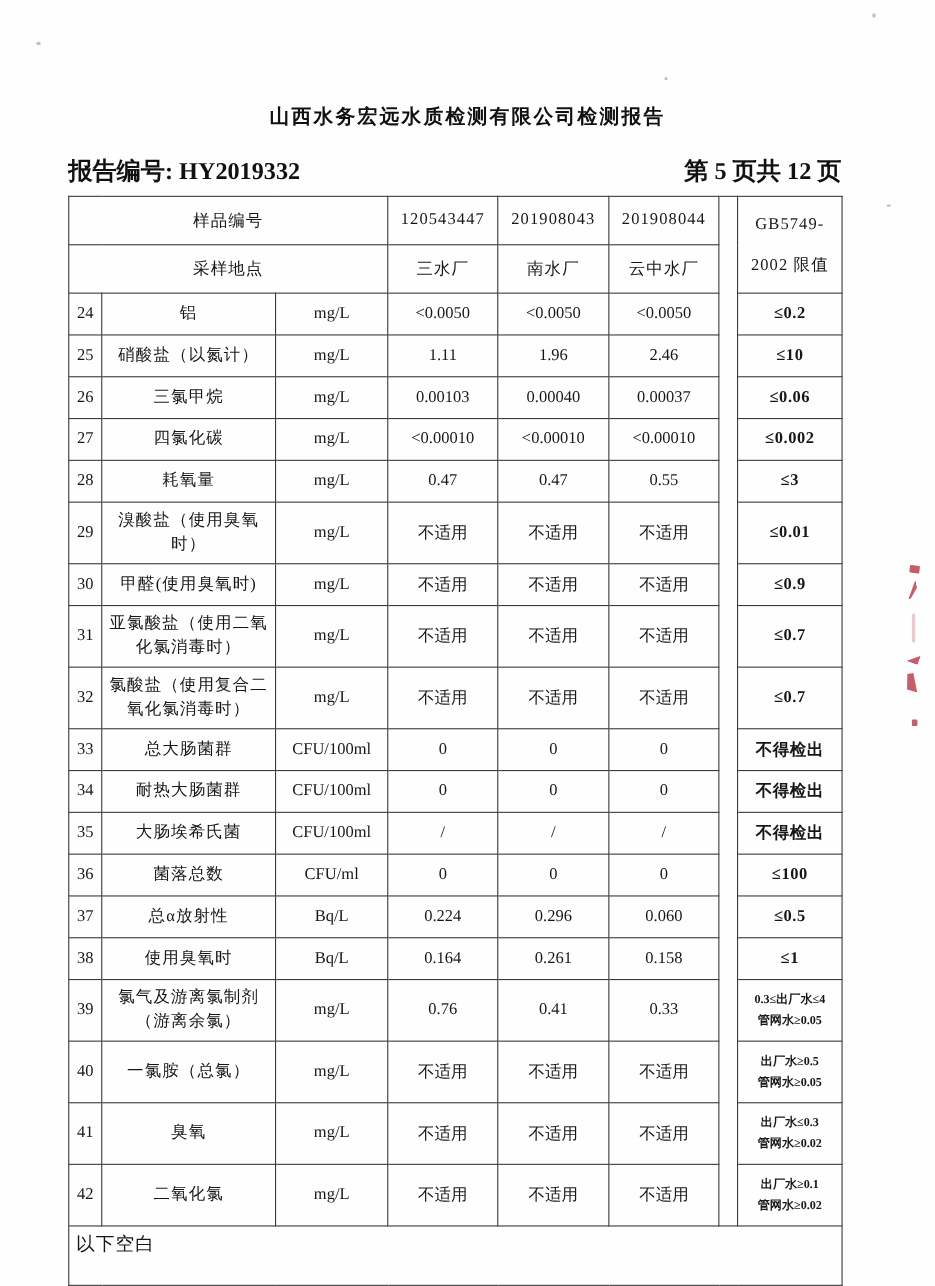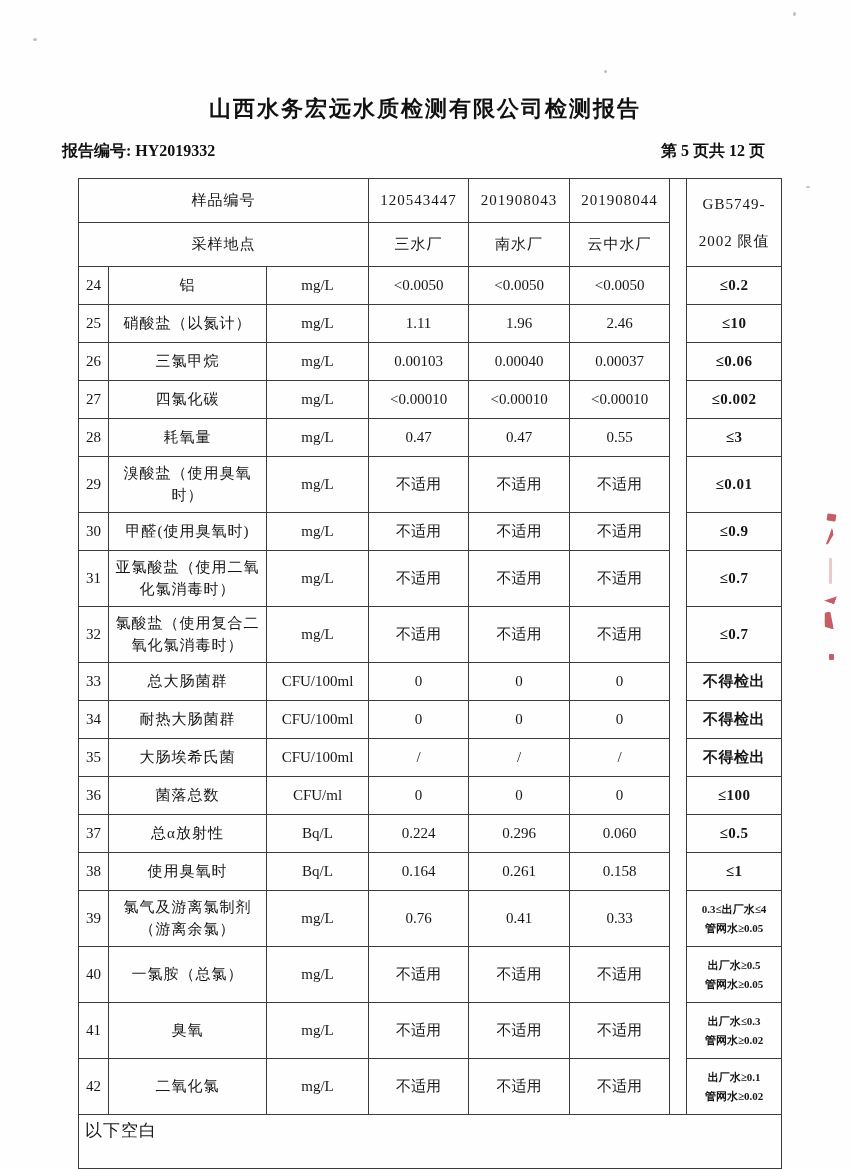--- a/index.html
+++ b/index.html
@@ -4,30 +4,30 @@
 <style>
   html,body{margin:0;padding:0;}
   body{
     width:850px;height:1169px;background:#ffffff;
     font-family:"Liberation Serif","DejaVu Serif",serif;
     color:#1a1a1a;position:relative;overflow:hidden;
   }
   .page{position:absolute;inset:0;background:#fefefe;}
   .doc-title{
     position:absolute;top:94px;left:0;width:100%;
-    text-align:center;font-size:22px;font-weight:700;letter-spacing:2px;
+    text-align:center;font-size:18px;font-weight:700;letter-spacing:2px;
     color:#111;
   }
   .meta-row{
     position:absolute;top:141px;left:62px;width:703px;
     display:flex;justify-content:space-between;align-items:baseline;
-    font-size:16px;font-weight:700;color:#111;
+    font-size:22px;font-weight:700;color:#111;
   }
   table.report{
-    position:absolute;left:78px;top:178px;width:703px;
+    position:absolute;left:62px;top:178px;width:703px;
     border-collapse:collapse;table-layout:fixed;
     font-size:15px;color:#161616;
   }
   table.report td{
     border:1px solid #3b3b3b;
     text-align:center;vertical-align:middle;
     padding:2px 3px;height:33px;overflow:hidden;
   }
   tr.hdr td{height:39px;font-size:15px;letter-spacing:1px;}
   td.merged-label{letter-spacing:4px;}

